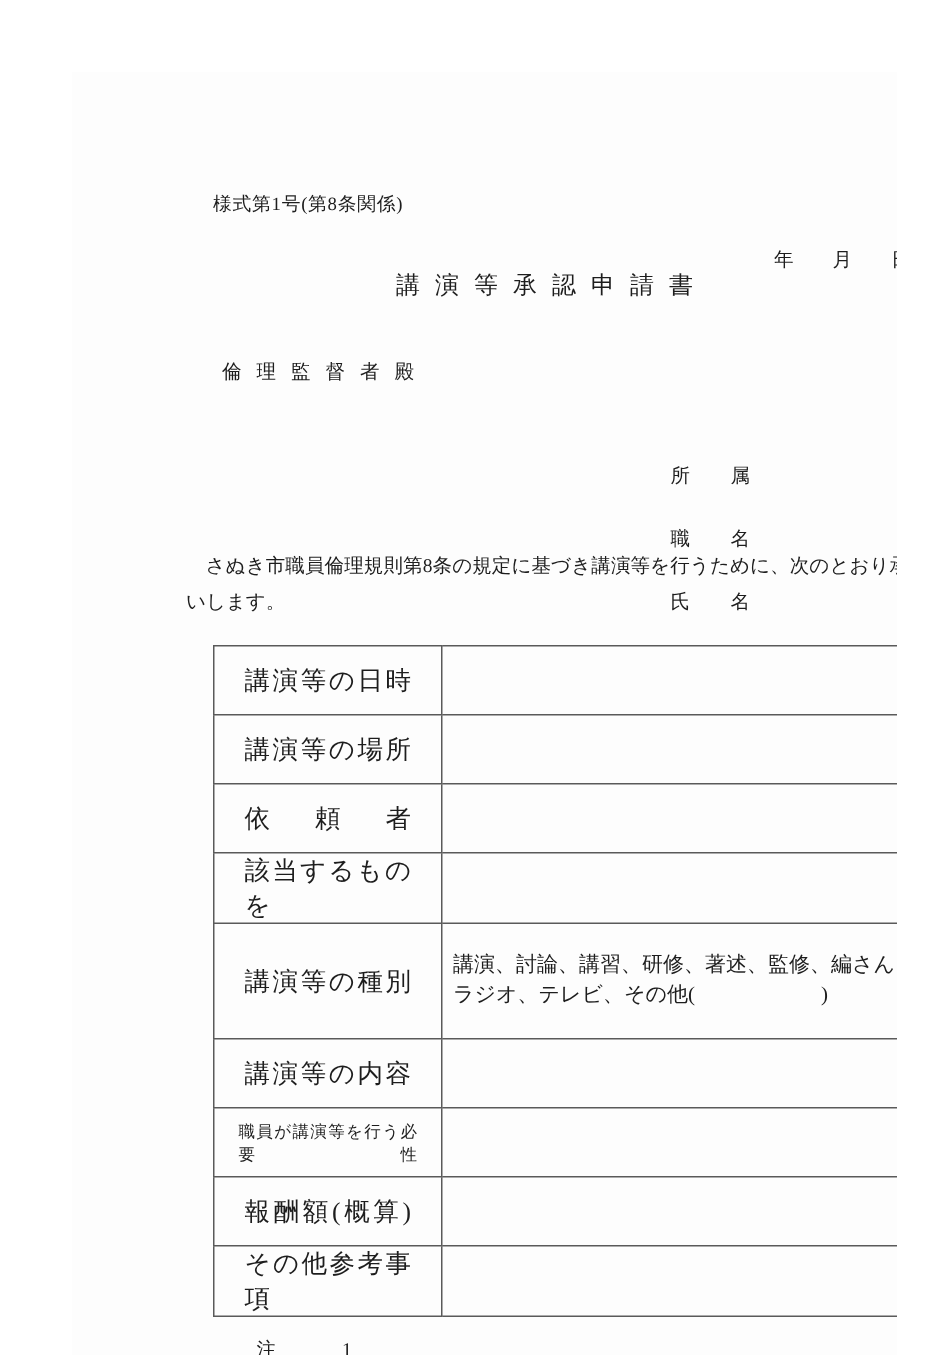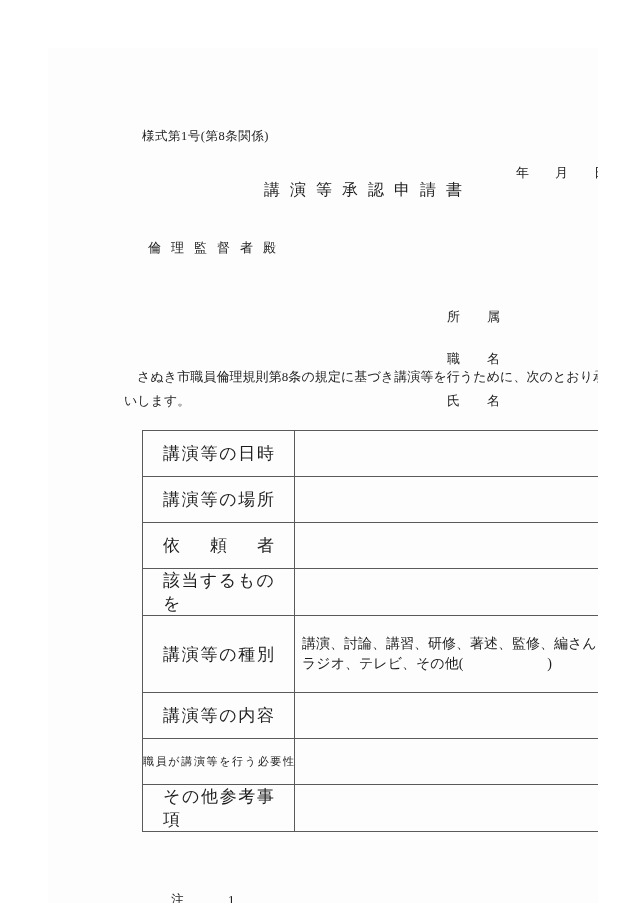--- a/index.html
+++ b/index.html
@@ -75,21 +75,21 @@
   }
   .approval-table .row-label {
     width: 152px;
     padding: 0 20px;
     font-size: 17px;
     text-align: justify;
     text-align-last: justify;
   }
   .approval-table tr:nth-child(7) .row-label {
     font-size: 11px;
-    padding: 0 0;
+    padding: 0 16px;
   }
   .approval-table .row-value {
     width: 324px;
     padding: 18px 7px;
     font-size: 14px;
     line-height: 20px;
   }
   .notes-block {
     position: absolute;
     left: 75px; top: 792px;
@@ -148,20 +148,24 @@
       </tr>
       <tr>
         <td class="row-label">講演等の内容</td>
         <td class="row-value"></td>
       </tr>
       <tr>
         <td class="row-label">職員が講演等を行う必要性</td>
         <td class="row-value"></td>
       </tr>
       <tr>
+        <td class="row-label">報酬額(概算)</td>
+        <td class="row-value"></td>
+      </tr>
+      <tr>
         <td class="row-label">その他参考事項</td>
         <td class="row-value"></td>
       </tr>
     </tbody>
   </table>
 
   <div class="notes-block">
     <div class="note-line">
       <span class="note-marker">注</span>
       <span class="note-number">1</span>

